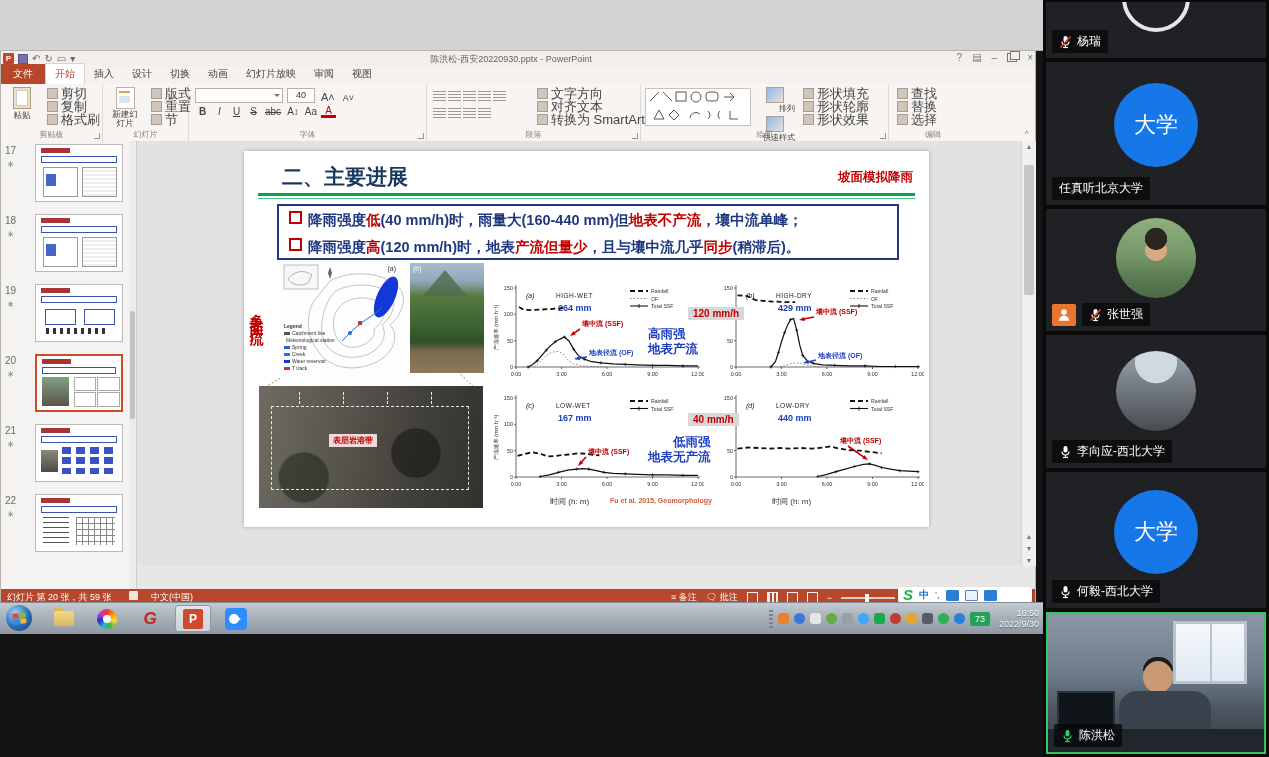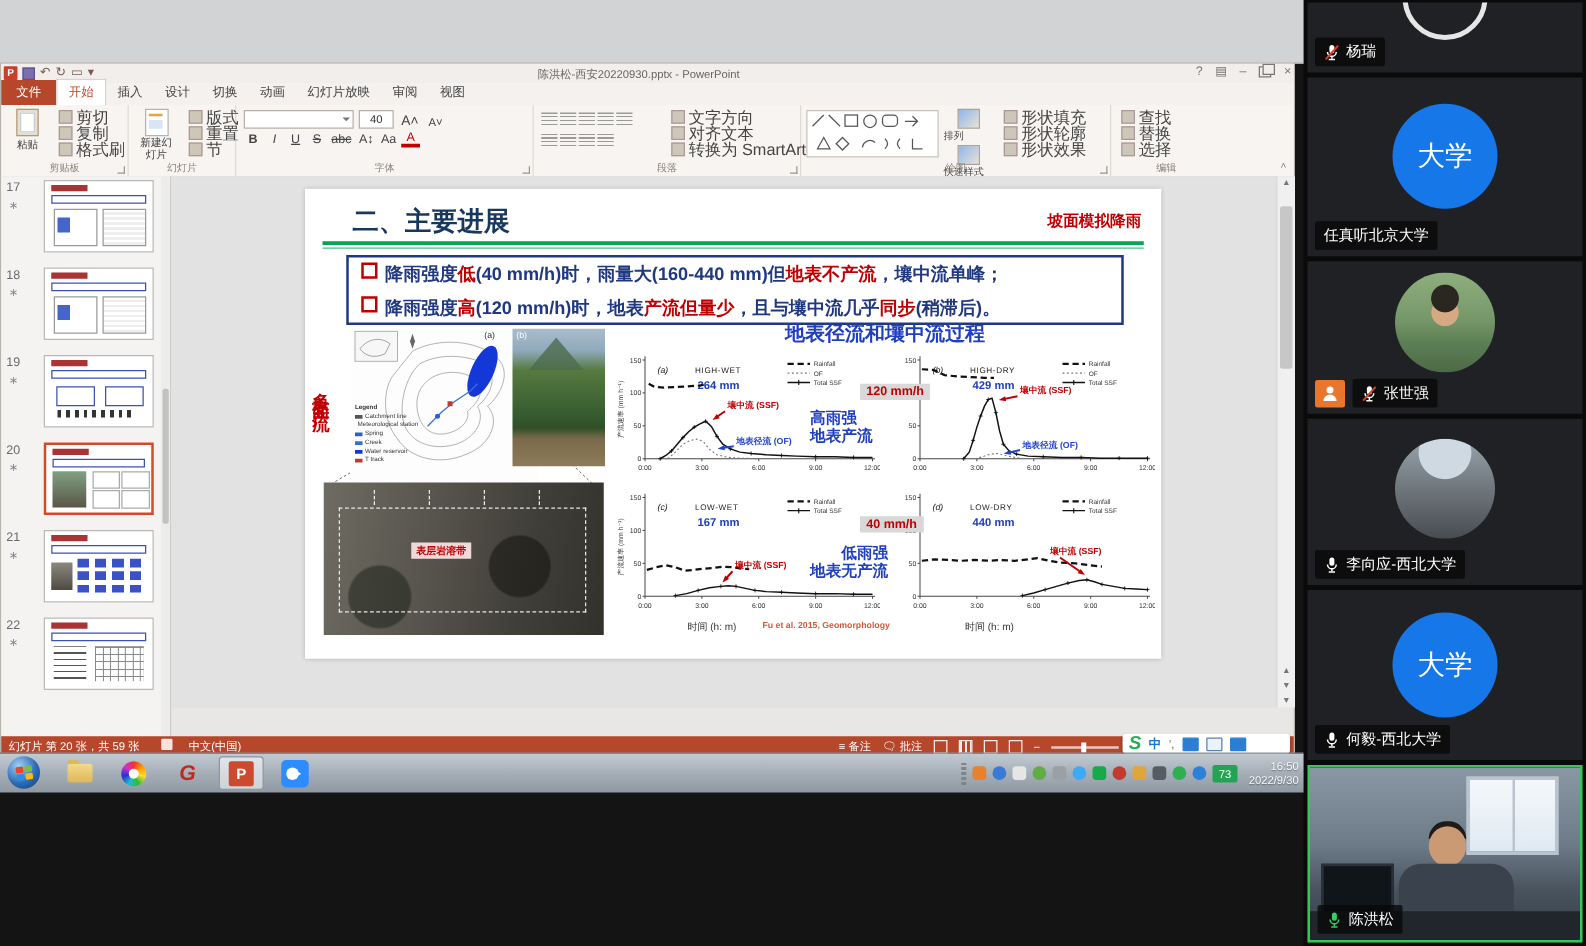--- a/index.html
+++ b/index.html
@@ -41,21 +41,21 @@
   .sbtn{display:flex;align-items:center;gap:3px;height:13px;white-space:nowrap}
   .mic-sq{width:9px;height:9px;background:#cfc6ba;border:1px solid #a99;display:inline-block}
   .fbox{display:inline-block;width:86px;height:13px;background:#fff;border:1px solid #b6b0a8;position:relative}
   .fsize{display:inline-block;width:26px;height:13px;background:#fff;border:1px solid #b6b0a8;font-size:9px;color:#333;text-align:center;line-height:13px}
   .car{position:absolute;right:2px;top:5px;width:0;height:0;border:3px solid transparent;border-top-color:#777}
   .fbtn{display:inline-block;min-width:11px;text-align:center;font-size:10px;color:#444;padding:0 2px}
   .fbtn.b{font-weight:bold}.fbtn.i{font-style:italic}.fbtn.u{text-decoration:underline}
   .fbtn.s,.fbtn.abc{text-decoration:line-through}.fbtn.red{color:#c00000;border-bottom:3px solid #c00000;line-height:9px}
   .pg-ic{display:inline-block;width:13px;height:10px;background:repeating-linear-gradient(180deg,#8a8a8a 0 1px,transparent 1px 3px);margin:2px 2px 0 0;opacity:.85}
   .shapebox{position:absolute;left:4px;top:4px;width:104px;height:36px;background:#fff;border:1px solid #c9c2ba}
-  .drawbtn{width:40px;text-align:left;font-size:8px;color:#444;margin-bottom:2px}
+  .drawbtn{width:40px;text-align:right;font-size:8px;color:#444;margin-bottom:2px}
   .draw-ic{width:16px;height:14px;margin:0 auto;background:linear-gradient(135deg,#8fb6e8,#e8e2d8);border:1px solid #a9a296}
   #ribbon-collapse{position:absolute;right:6px;bottom:4px;font-size:8px;color:#888}
   
   #thumbs{position:absolute;left:0;top:90px;width:136px;height:448px;background:#f4f3f2;border-right:1px solid #cfcbc7;box-sizing:border-box;overflow:hidden}
   .trow{position:relative;height:70px}
   .tnum{position:absolute;left:4px;top:4px;font-size:10px;color:#6b6b6b}
   .tstar{position:absolute;left:6px;top:18px;font-size:9px;color:#8a8a8a}
   .tbox{position:absolute;left:34px;top:3px;width:88px;height:58px;background:#fff;border:1px solid #b9b9b9;box-sizing:border-box}
   .tbox.sel{border:2px solid #cf4b2a}
   .mm{position:absolute;display:block}
@@ -529,21 +529,20 @@
         </div>
         <div id="rockphoto">
           <div id="rock-dash"></div>
           <span class="rvline" style="left:40px"></span>
             <span class="rvline" style="left:84px"></span>
           <span class="rvline" style="left:128px"></span>
             <span class="rvline" style="left:172px"></span>
           <span id="rock-label">表层岩溶带</span>
         </div>
 
-        <div id="charts-title">地表径流和壤中流过程</div>
         <div id="charts-grid">
             <div class="chart"><svg width="212" height="102" viewBox="0 0 212 102">
                 <rect width="212" height="102" fill="#fff"></rect>
                 <line x1="24" y1="4" x2="24" y2="86" stroke="#444" stroke-width="0.8"></line>
                 <line x1="24" y1="86" x2="208" y2="86" stroke="#444" stroke-width="0.8"></line>
                 <line x1="22" x2="24" y1="86" y2="86" stroke="#444" stroke-width="0.8"></line>
                 <text x="21" y="88" font-size="5.5" text-anchor="end" fill="#333">0</text>
                 <line x1="22" x2="24" y1="59.66666666666667" y2="59.66666666666667" stroke="#444" stroke-width="0.8"></line>
                 <text x="21" y="61.66666666666667" font-size="5.5" text-anchor="end" fill="#333">50</text>
                 <line x1="22" x2="24" y1="33.333333333333336" y2="33.333333333333336" stroke="#444" stroke-width="0.8"></line>

